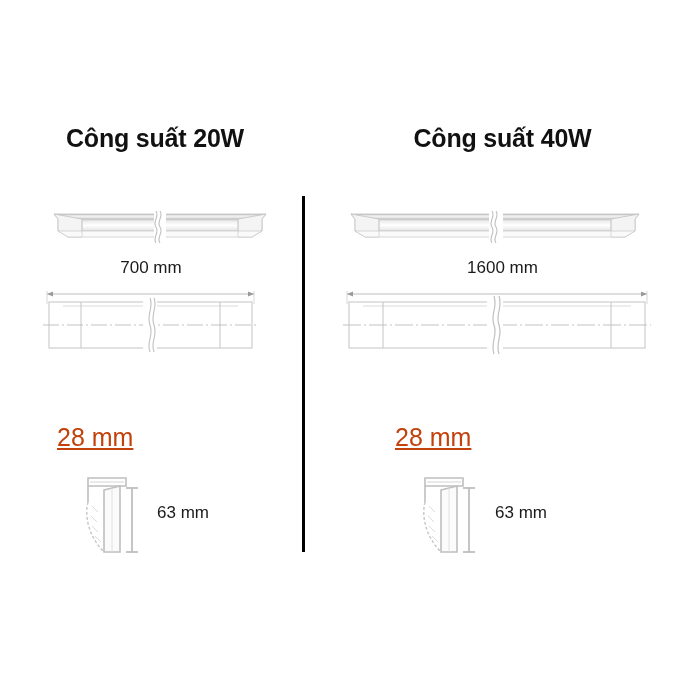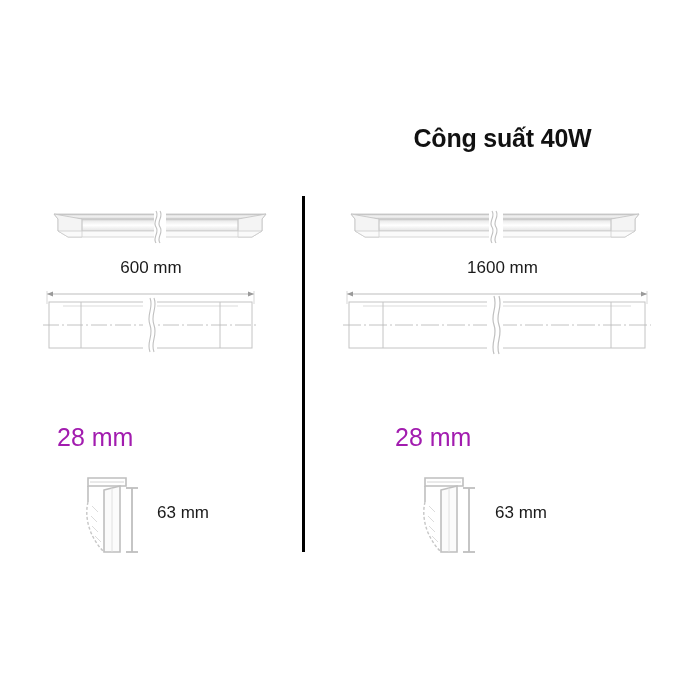--- a/index.html
+++ b/index.html
@@ -71,22 +71,23 @@
     color: #1a1a1a;
     white-space: nowrap;
   }
   .panel-left .length-label  { top: 258px; left: 0; }
   .panel-right .length-label { top: 258px; left: 0; }
 
   
   .width-label {
     position: absolute;
     font-size: 25px;
-    color: #a21caf;
-    white-space: nowrap;
+    color: #c2410c;
+    white-space: nowrap;
+    text-decoration: underline;
   }
   .panel-left .width-label  { top: 423px; left: 57px; }
   .panel-right .width-label { top: 423px; left: 90px; }
 
   .profile-art {
     position: absolute;
     width: 64px;
     height: 88px;
   }
   .panel-left .profile-art  { top: 472px; left: 82px; }
@@ -105,20 +106,21 @@
 </style>
 </head>
 <body>
 
 <div class="stage">
 
   <div class="divider"></div>
 
   <div class="panel panel-left">
 
+    <div class="panel-title">Công suất 20W</div>
 
     <div class="row-perspective">
       <svg viewBox="0 0 224 48" width="224" height="48">
         <defs>
           <linearGradient id="bodyGradL" x1="0" y1="0" x2="0" y2="1">
             <stop offset="0%" stop-color="#c9c9c9"></stop>
             <stop offset="18%" stop-color="#ededed"></stop>
             <stop offset="52%" stop-color="#ffffff"></stop>
             <stop offset="100%" stop-color="#e4e4e4"></stop>
           </linearGradient>
@@ -143,21 +145,21 @@
         <line x1="190" y1="16" x2="190" y2="34" stroke="#cfcfcf" stroke-width="0.8"></line>
 
         <g>
           <rect x="106" y="10" width="12" height="28" fill="#ffffff"></rect>
           <path d="M112,8 C116,14 108,18 112,24 C116,30 108,34 112,40" fill="none" stroke="#c0c0c0" stroke-width="1.1"></path>
           <path d="M108,8 C112,14 104,18 108,24 C112,30 104,34 108,40" fill="none" stroke="#c0c0c0" stroke-width="1.1"></path>
         </g>
       </svg>
     </div>
 
-    <div class="length-label">600 mm</div>
+    <div class="length-label">700 mm</div>
 
     <div class="row-elevation">
       <svg viewBox="0 0 215 72" width="215" height="72">
 
         <g>
           <line x1="4" y1="6" x2="211" y2="6" stroke="#bdbdbd" stroke-width="1"></line>
           <path d="M4,6 L10,3.5 L10,8.5 Z" fill="#9a9a9a"></path>
           <path d="M211,6 L205,3.5 L205,8.5 Z" fill="#9a9a9a"></path>
           <line x1="4" y1="3" x2="4" y2="16" stroke="#cdcdcd" stroke-width="0.8"></line>
           <line x1="211" y1="3" x2="211" y2="16" stroke="#cdcdcd" stroke-width="0.8"></line>

